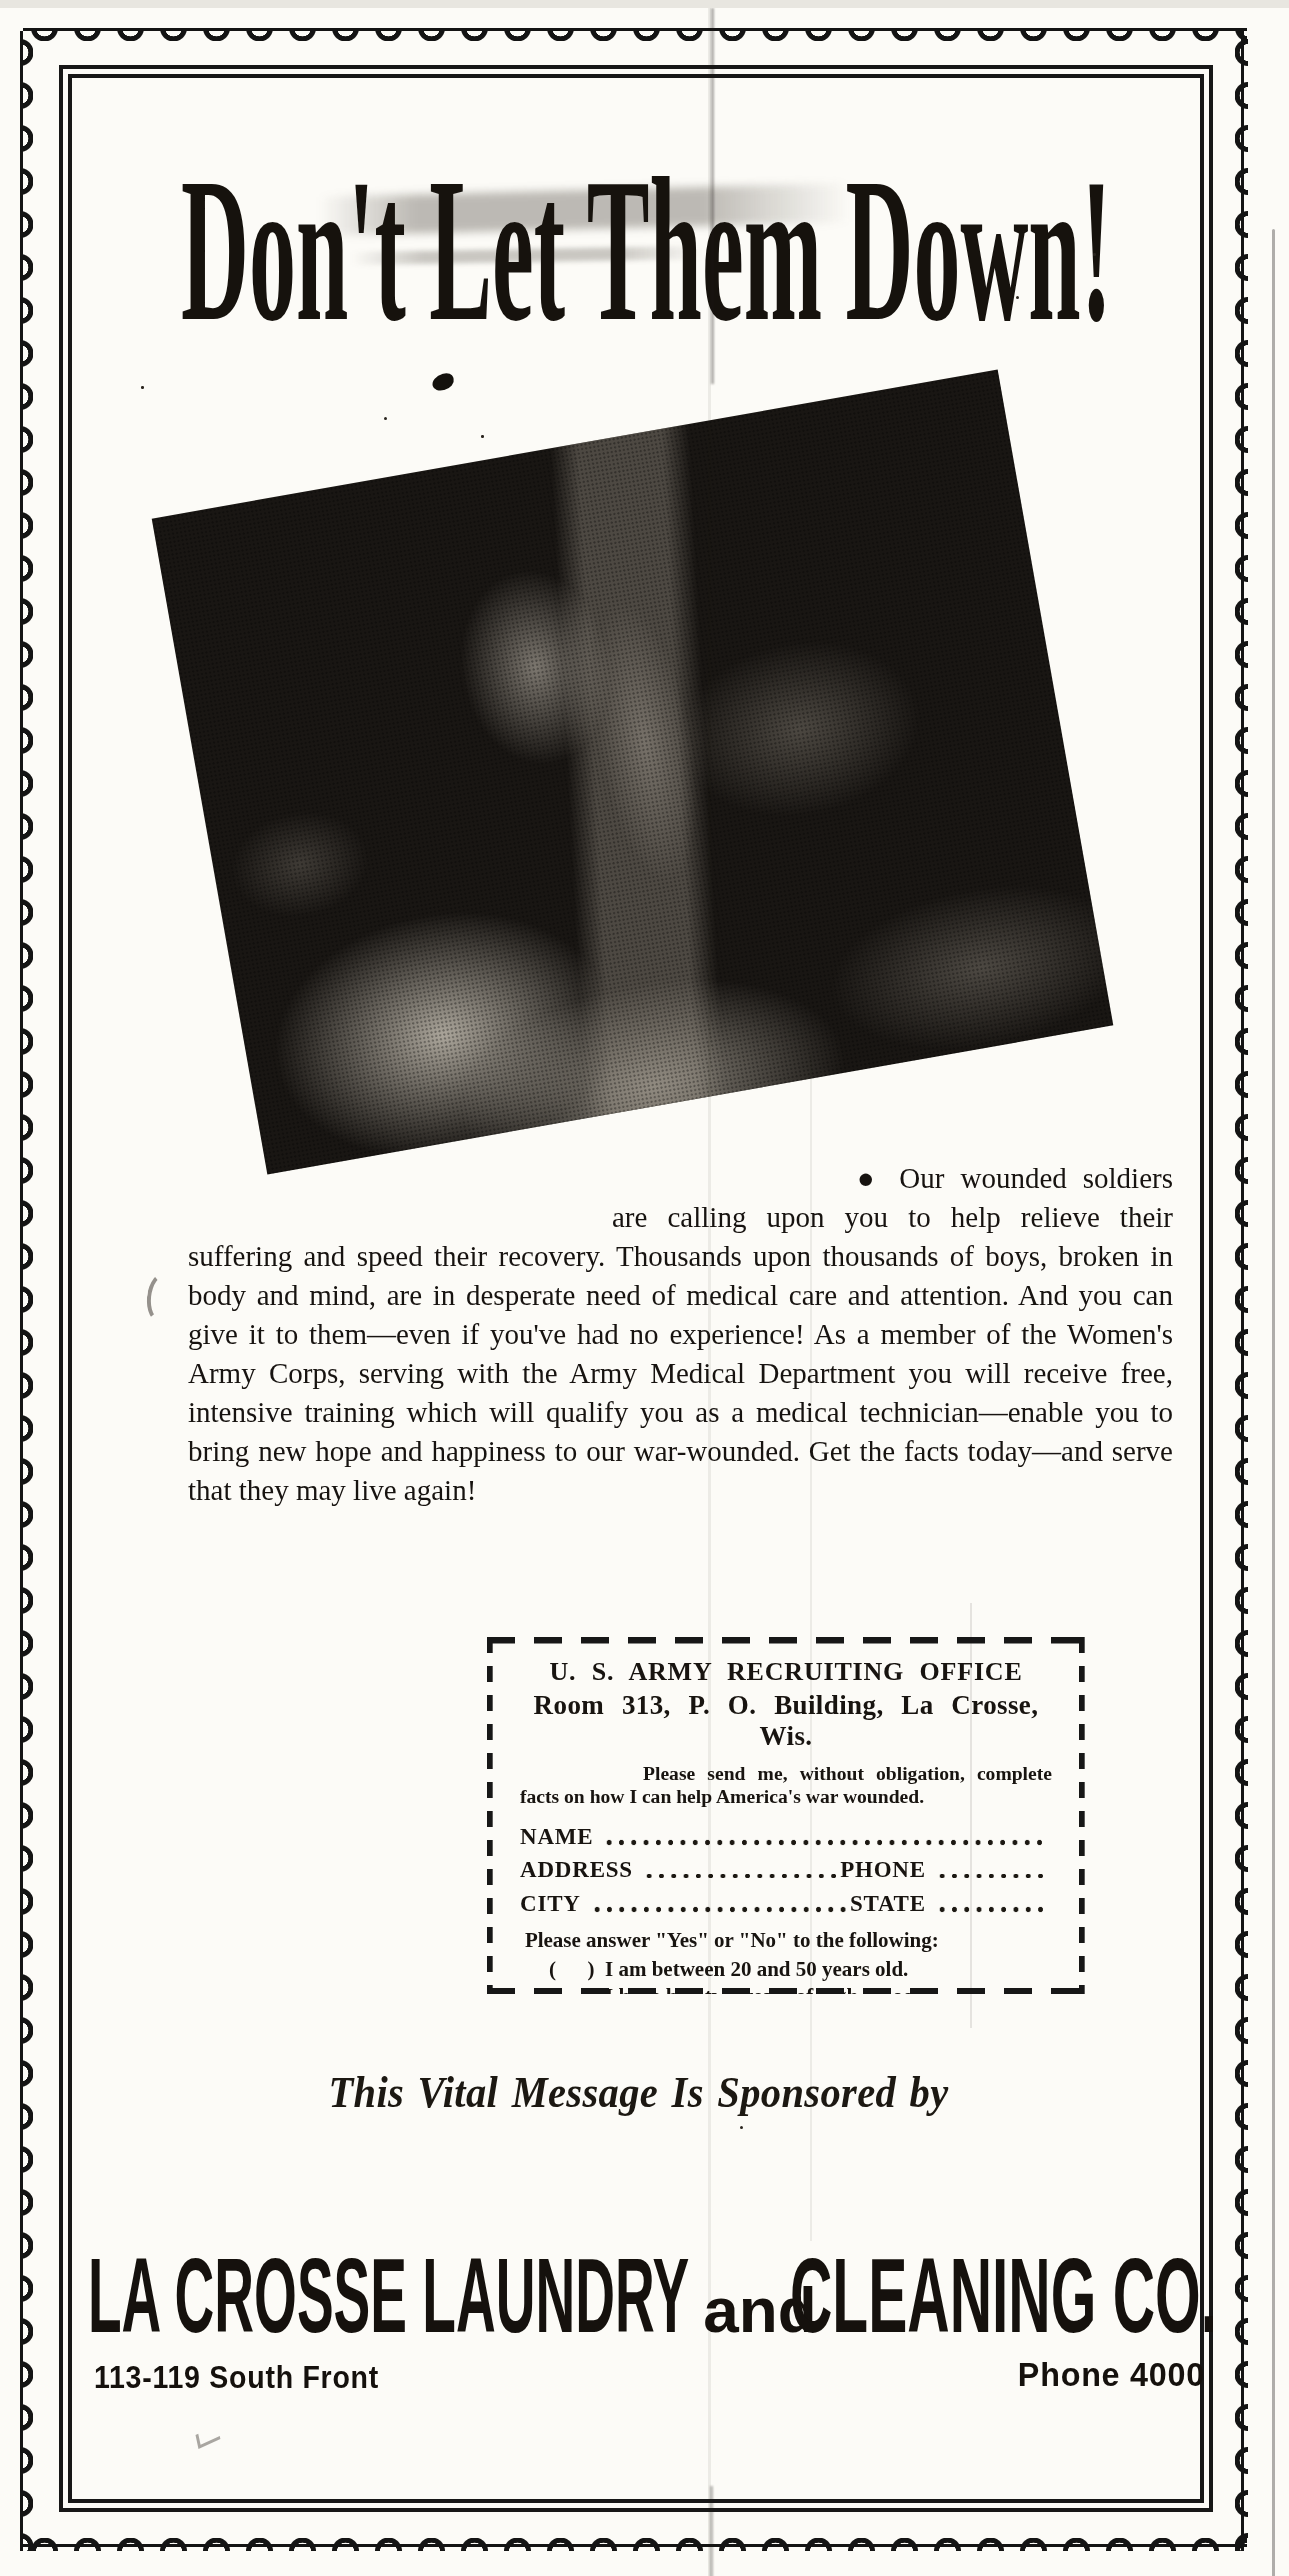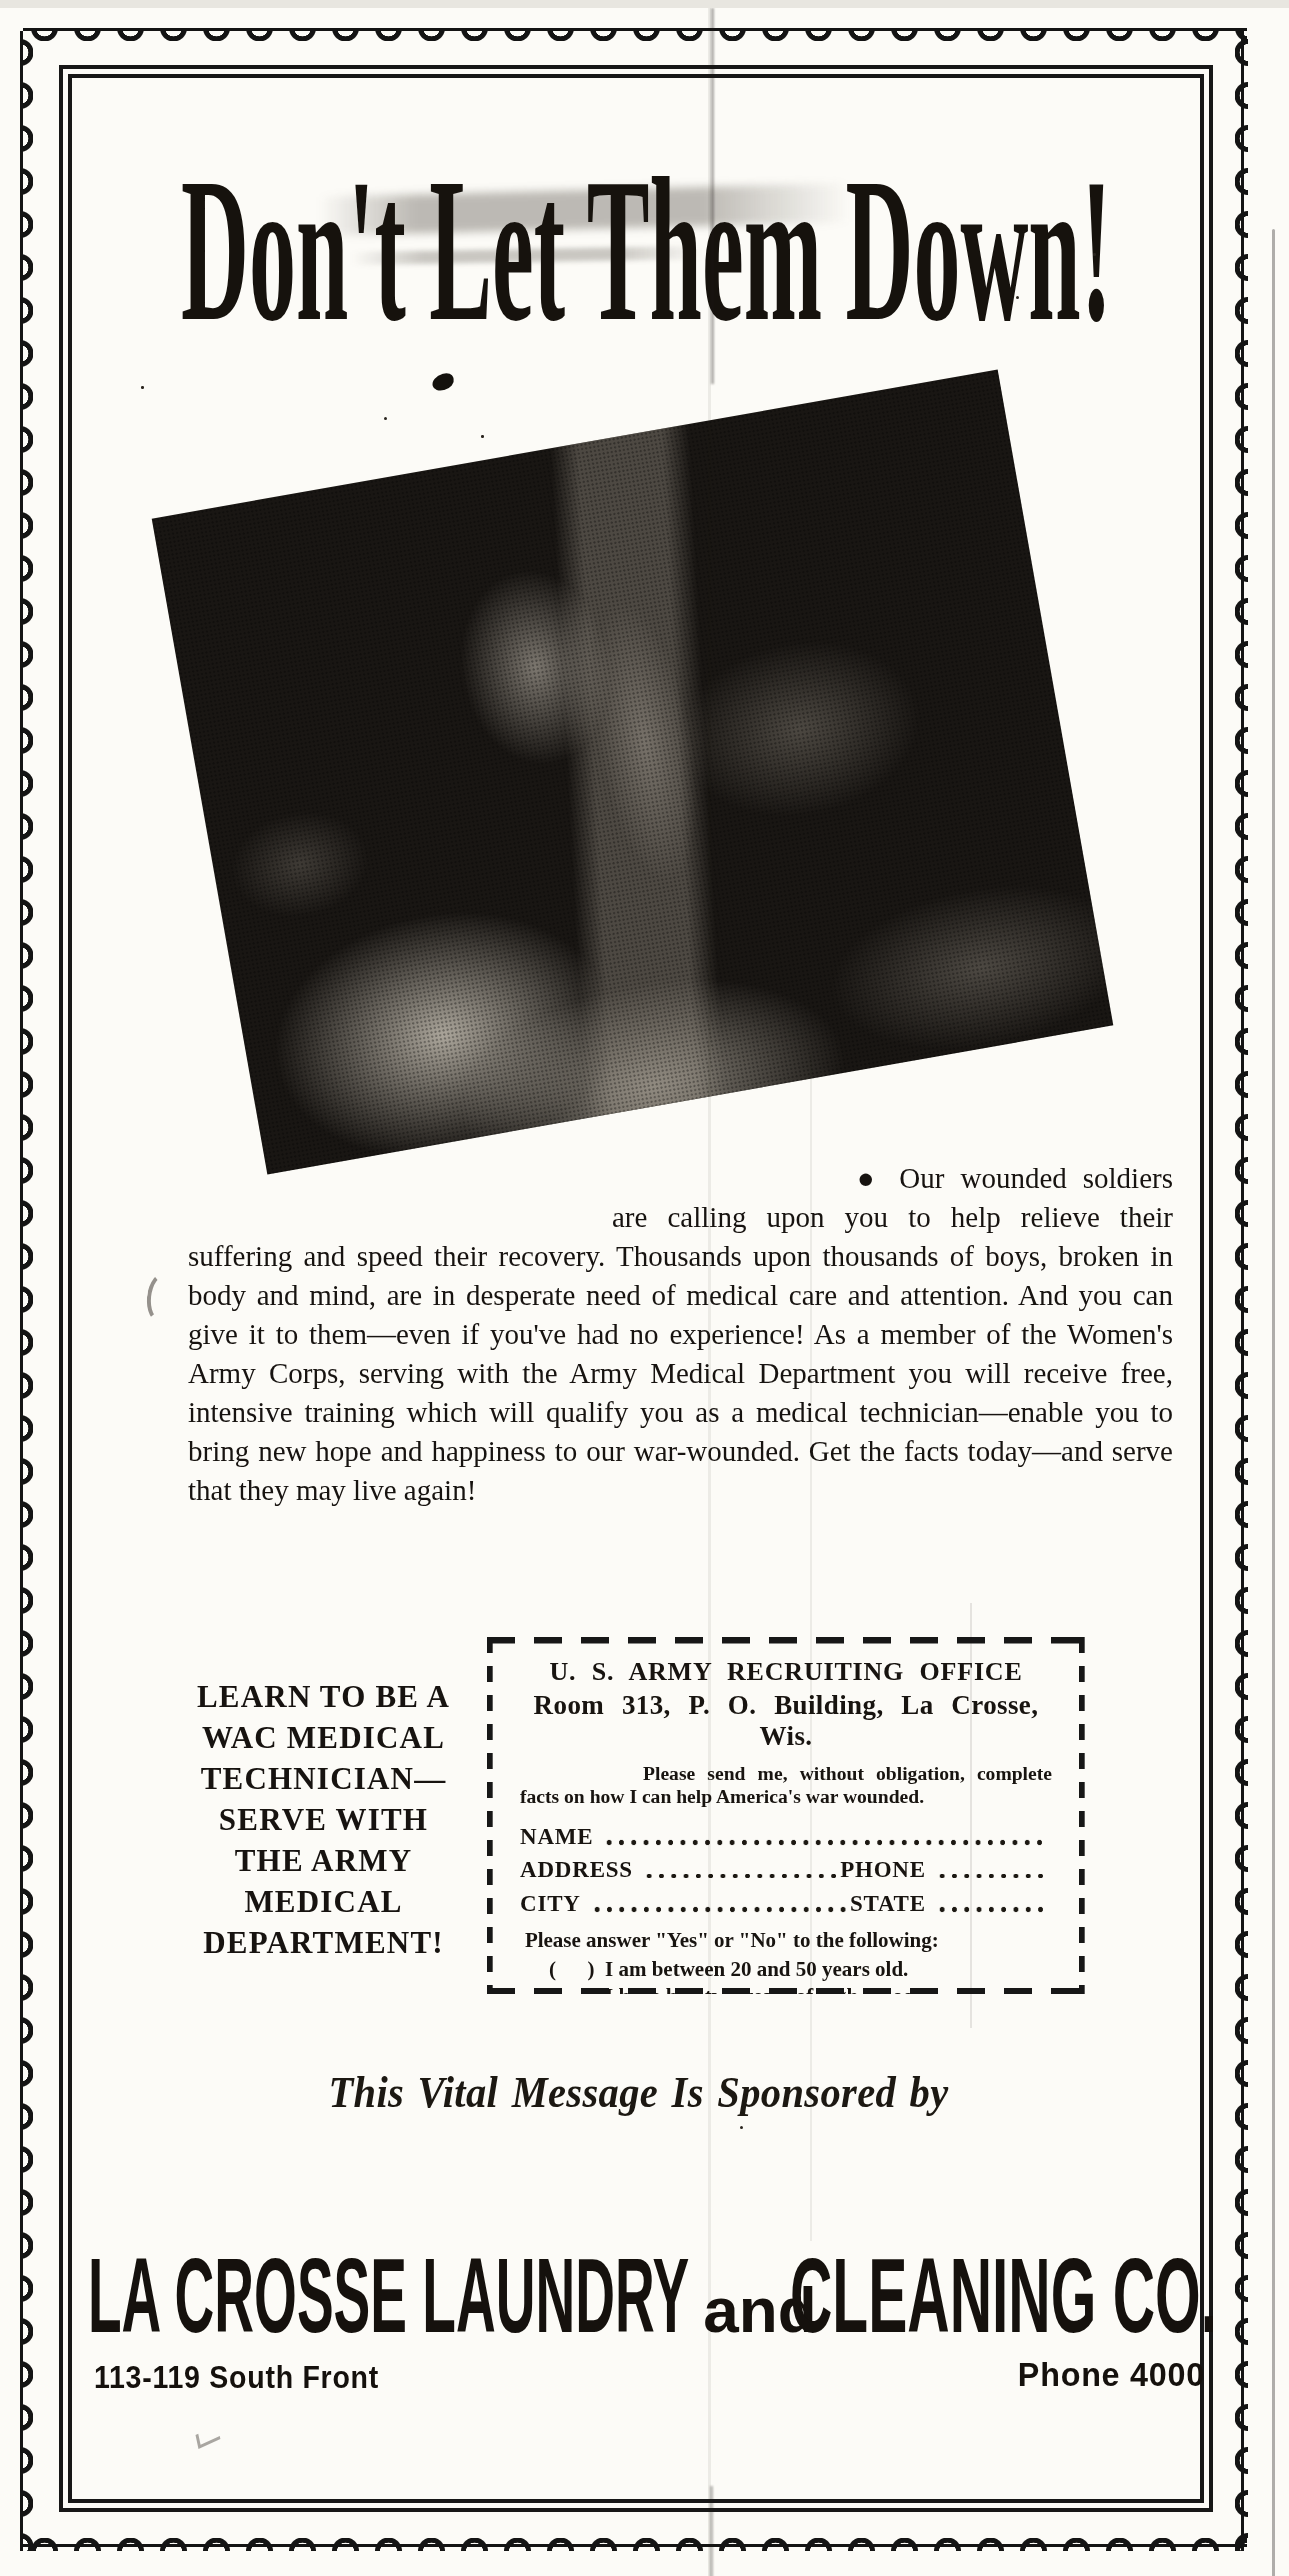--- a/index.html
+++ b/index.html
@@ -130,27 +130,20 @@
   <div class="photo"></div>
 
   <div class="art blob1"></div>
 
   <div class="body-copy">
     <div class="wrapA"></div>
     <div class="wrapB"></div>
     <span>●  Our wounded soldiers are calling upon you to help relieve their suffering and speed their recovery.  Thousands upon thousands of boys, broken in body and mind, are in desperate need of medical care and attention.  And you can give it to them—even if you've had no experience!  As a member of the Women's Army Corps, serving with the Army Medical Department you will receive free, intensive training which will qualify you as a medical technician—enable you to bring new hope and happiness to our war-wounded.  Get the facts today—and serve that they may live again!</span>
   </div>
 
-  <div class="promo">LEARN TO BE A
-WAC MEDICAL
-TECHNICIAN—
-SERVE WITH
-THE ARMY
-MEDICAL
-DEPARTMENT!</div>
 
   <div class="coupon">
     <div class="coupon-title">U. S. ARMY RECRUITING OFFICE</div>
     <div class="coupon-subtitle">Room 313, P. O. Building, La Crosse, Wis.</div>
     <div class="coupon-intro">Please send me, without obligation, complete facts on how I can help America's war wounded.</div>
 
     <div class="field-row row-name">
       <span>NAME</span>
       <span class="dots"></span>
     </div>

